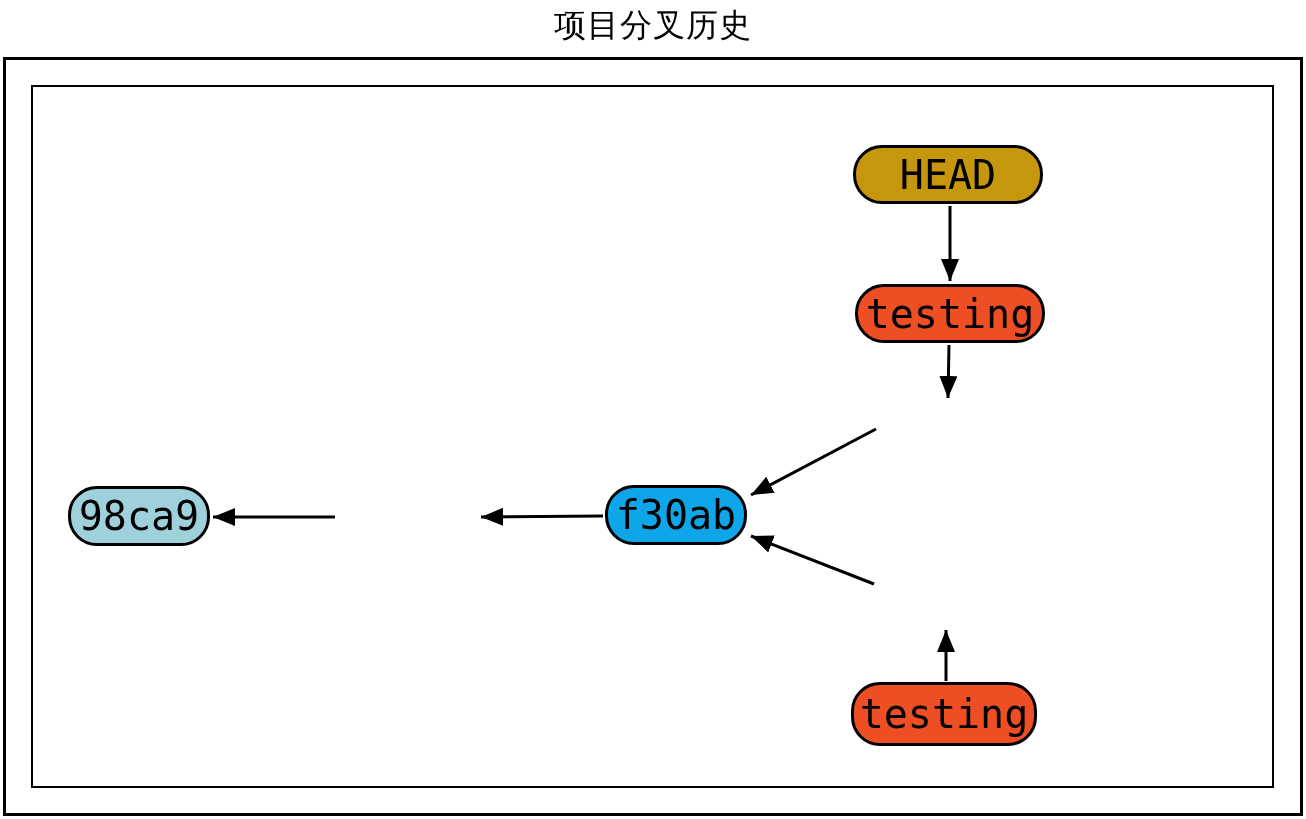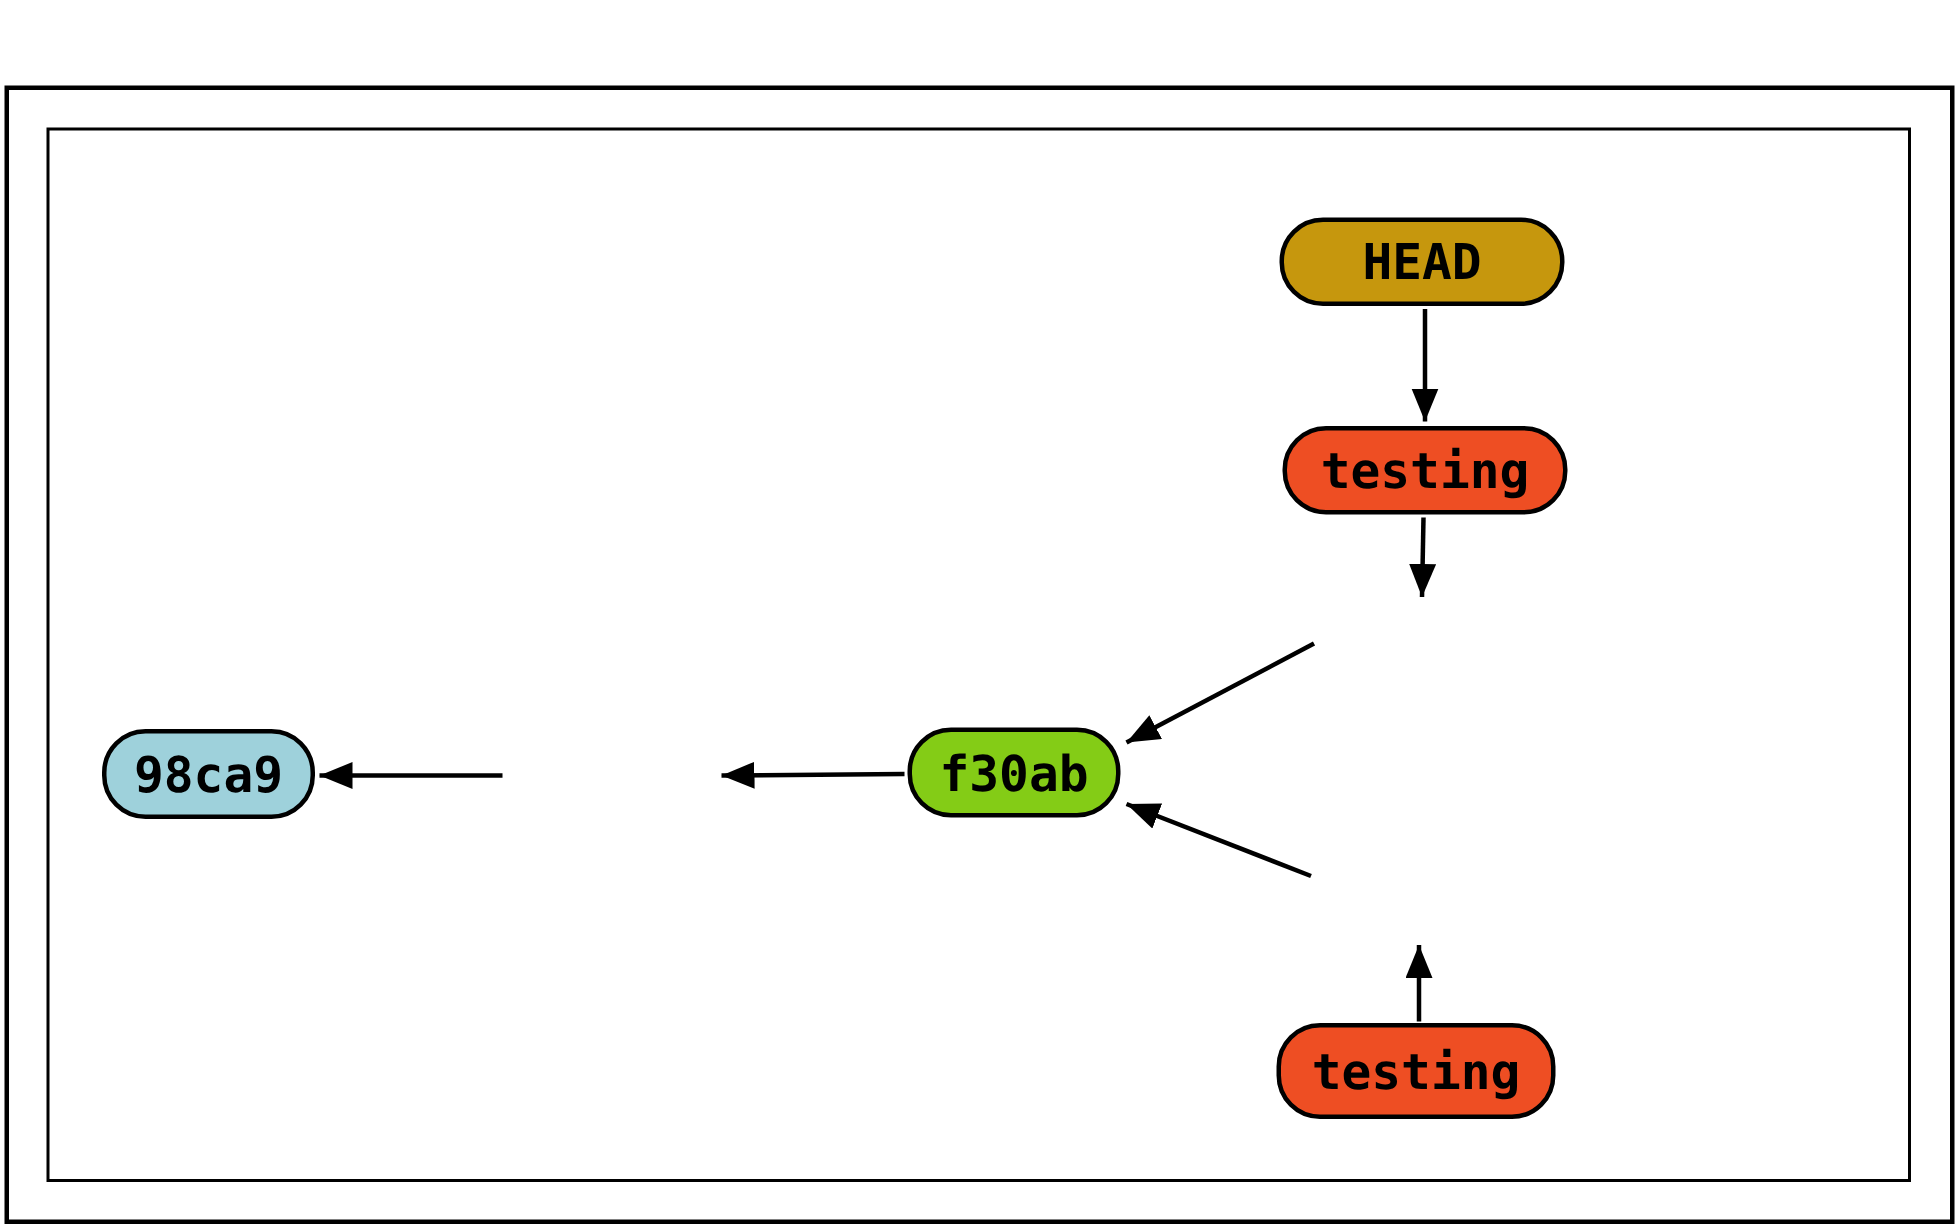--- a/index.html
+++ b/index.html
@@ -64,29 +64,30 @@
   }
   .node {
     position: absolute;
     box-sizing: border-box;
     border: 3.5px solid #000000;
     border-radius: 29px;
     display: flex;
     align-items: center;
     justify-content: center;
     font-family: "DejaVu Sans Mono", "Liberation Mono", monospace;
-    font-weight: bold;
-    font-size: 33px;
+    font-weight: normal;
+    font-size: 40px;
     color: #000000;
   }
 </style>
 </head>
 <body>
 
 <div id="stage">
+  <div id="title">项目分叉历史</div>
 
   <div id="outer-frame" class="frame"></div>
   <div id="inner-frame" class="frame"></div>
 
   <svg id="edges" width="1306" height="819" viewBox="0 0 1306 819" xmlns="http://www.w3.org/2000/svg">
     <defs>
       <marker id="arrowhead" markerWidth="24" markerHeight="20" refX="22" refY="9" orient="auto" markerUnits="userSpaceOnUse">
         <path d="M0,0 L22,9 L0,18 Z" fill="#000000"></path>
       </marker>
     </defs>
@@ -95,17 +96,17 @@
       <line x1="876" y1="429" x2="751" y2="495" stroke="#000000" stroke-width="3" marker-end="url(#arrowhead)"></line>
       <line x1="603" y1="516" x2="481" y2="517" stroke="#000000" stroke-width="3" marker-end="url(#arrowhead)"></line>
       <line x1="335" y1="517" x2="213" y2="517" stroke="#000000" stroke-width="3" marker-end="url(#arrowhead)"></line>
       <line x1="874" y1="584" x2="751" y2="536" stroke="#000000" stroke-width="3" marker-end="url(#arrowhead)"></line>
       <line x1="946" y1="681" x2="946" y2="630" stroke="#000000" stroke-width="3" marker-end="url(#arrowhead)"></line>
     </svg>
 
   <div id="nodes">
       <div class="node" style="left: 853px; top: 145px; width: 190px; height: 59px; background: rgb(198, 151, 13); border-color: rgb(0, 0, 0);">HEAD</div>
       <div class="node" style="left: 855px; top: 284px; width: 190px; height: 59px; background: rgb(238, 78, 35); border-color: rgb(0, 0, 0);">testing</div>
-      <div class="node" style="left: 605px; top: 485px; width: 142px; height: 60px; background: #84cc16; border-color: rgb(0, 0, 0);">f30ab</div>
+      <div class="node" style="left: 605px; top: 485px; width: 142px; height: 60px; background: #0ea5e9; border-color: rgb(0, 0, 0);">f30ab</div>
       <div class="node" style="left: 68px; top: 486px; width: 142px; height: 60px; background: rgb(158, 209, 219); border-color: rgb(0, 0, 0);">98ca9</div>
       <div class="node" style="left: 851px; top: 682px; width: 186px; height: 64px; background: rgb(238, 78, 35); border-color: rgb(0, 0, 0);">testing</div>
     </div>
 </div>
 
 </body></html>

